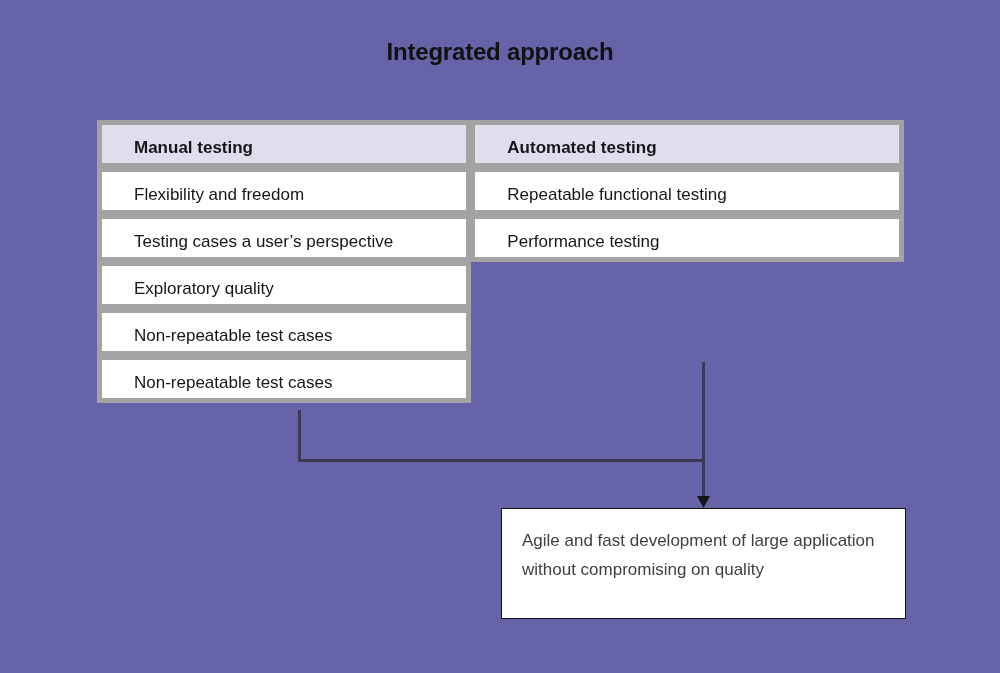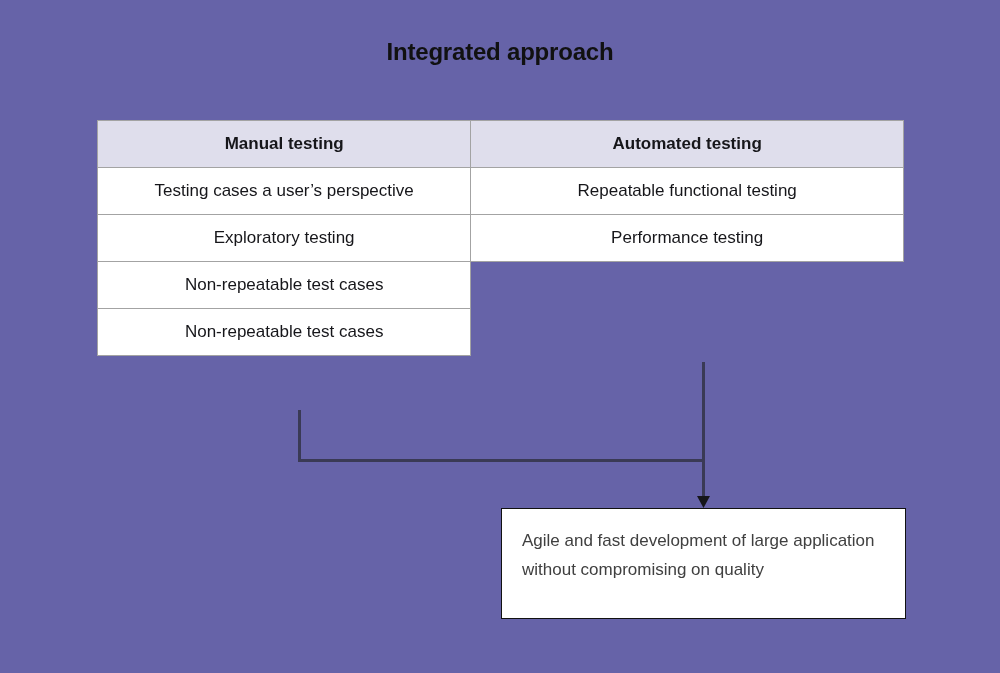--- a/index.html
+++ b/index.html
@@ -46,31 +46,30 @@
   .tbl-col {
     width: 404px;
     box-sizing: border-box;
   }
   .tbl-col.right {
     width: 468px;
     margin-left: -1px;
   }
   .cell {
     box-sizing: border-box;
-    border: 1px solid #a3a3a3;
+    border: 5px solid #a3a3a3;
     background: #ffffff;
     height: 48px;
     line-height: 46px;
     padding: 0 32px;
     font-size: 17px;
     color: #16161a;
     white-space: nowrap;
     overflow: hidden;
     margin-top: -1px;
-    text-align: center;
   }
   .cell:first-child {
     margin-top: 0;
   }
   .cell.head {
     background: #dfdeec;
     font-weight: bold;
   }
 
   
@@ -101,22 +100,23 @@
 
 <div class="canvas">
 
   <div class="page-title">Integrated approach</div>
 
   <div class="table-wrap">
     <div class="tbl-columns">
 
       <div class="tbl-col left">
         <div class="cell head">Manual testing</div>
+        <div class="cell">Flexibility and freedom</div>
         <div class="cell">Testing cases a user’s perspective</div>
-        <div class="cell">Exploratory testing</div>
+        <div class="cell">Exploratory quality</div>
         <div class="cell">Non-repeatable test cases</div>
         <div class="cell">Non-repeatable test cases</div>
       </div>
 
       <div class="tbl-col right">
         <div class="cell head">Automated testing</div>
         <div class="cell">Repeatable functional testing</div>
         <div class="cell">Performance testing</div>
       </div>
 

